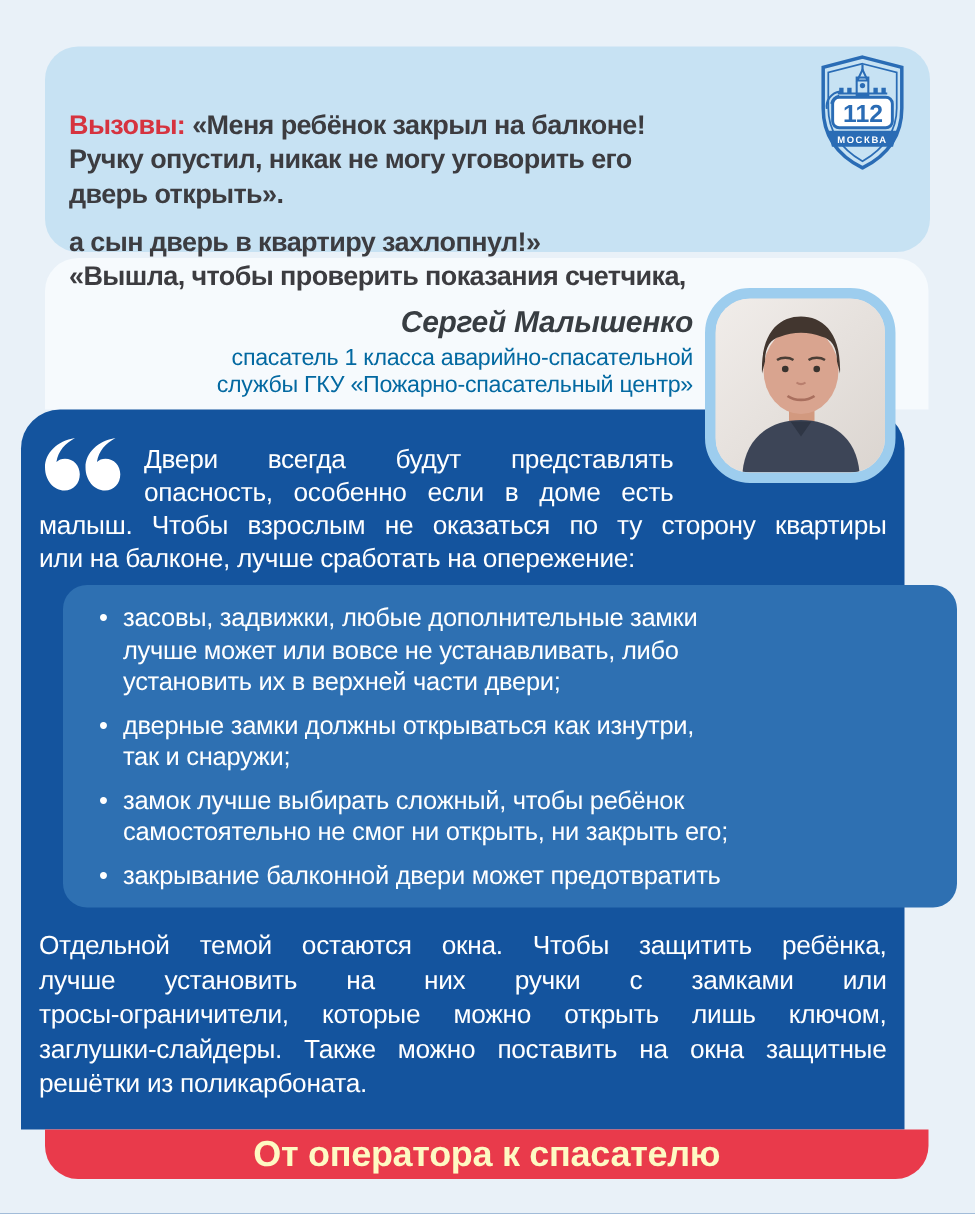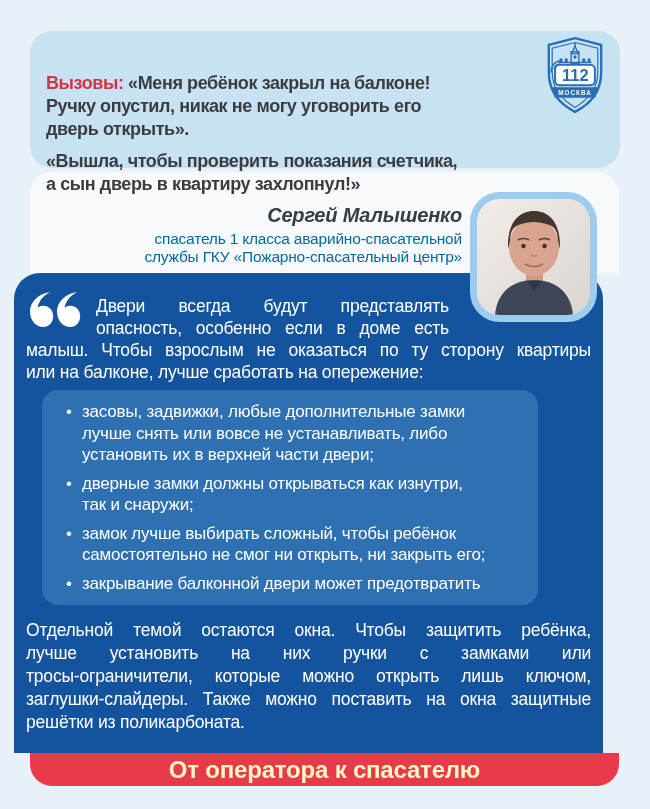--- a/index.html
+++ b/index.html
@@ -49,21 +49,21 @@
     background:#14549e;border-radius:26px 26px 0 0;color:#ffffff;z-index:1;
   }
   .qmark{position:absolute;left:15px;top:19px;width:52px;height:36px;}
   .q-line{font-size:17.5px;line-height:22px;letter-spacing:-0.2px;}
   .q1{margin:22px 154px 0 82px;text-align:justify;text-align-last:justify;}
   .q2{margin:0 154px 0 82px;text-align:justify;text-align-last:justify;}
   .q3{margin:0 12px;text-align:justify;text-align-last:justify;}
   .q4{margin:0 12px;text-align:left;}
   
   .bullet-box{
-    margin:7px 27px 0 28px;width:496px;box-sizing:border-box;
+    margin:7px 27px 0 28px;width:596px;box-sizing:border-box;
     background:#2e70b2;border-radius:16px;
     padding:11px 14px 11px 0;
   }
   .bullet-box ul{margin:0;padding:0 0 0 40px;list-style:none;}
   .bullet-box li{position:relative;margin:0 0 7px 0;}
   .bullet-box li:last-child{margin-bottom:0;}
   .bullet-box li::before{
     content:"\2022";position:absolute;left:-16px;top:0;
     font-size:17px;line-height:21.5px;color:#ffffff;
   }
@@ -87,22 +87,22 @@
 <div class="page">
 
   <section class="top-card">
     <div class="card-text">
       <p>
         <span class="t-line"><span class="red-label">Вызовы:</span> <span>«Меня ребёнок закрыл на балконе!</span></span>
         <span class="t-line">Ручку опустил, никак не могу уговорить его</span>
         <span class="t-line">дверь открыть».</span>
       </p>
       <p>
+        <span class="t-line">а сын дверь в квартиру захлопнул!»</span>
         <span class="t-line">«Вышла, чтобы проверить показания счетчика,</span>
-        <span class="t-line">а сын дверь в квартиру захлопнул!»</span>
       </p>
     </div>
     <div class="logo-112">
       <svg viewBox="0 0 68 80" width="66" height="78">
         <path d="M34 2 L61 9 V37 C61 57 50 70 34 78 C18 70 7 57 7 37 V9 Z" fill="none" stroke="#2a6cb5" stroke-width="2.4"></path>
         <path d="M34 6.5 L57.5 12.5 V37 C57.5 54 47.5 65.5 34 73.5 C20.5 65.5 10.5 54 10.5 37 V12.5 Z" fill="none" stroke="#2a6cb5" stroke-width="1.2"></path>
         <path d="M34 7 L34 12" stroke="#2a6cb5" stroke-width="1.5"></path>
         <path d="M30.5 18 L34 10.5 L37.5 18 Z" fill="none" stroke="#2a6cb5" stroke-width="1.4"></path>
         <rect x="30" y="16" width="8" height="12" fill="none" stroke="#2a6cb5" stroke-width="1.4"></rect>
         <circle cx="34" cy="21.5" r="1.8" fill="#2a6cb5"></circle>
@@ -165,21 +165,21 @@
     </div>
     <div class="q-line q1">Двери всегда будут представлять</div>
     <div class="q-line q2">опасность, особенно если в доме есть</div>
     <div class="q-line q3">малыш. Чтобы взрослым не оказаться по ту сторону квартиры</div>
     <div class="q-line q4">или на балконе, лучше сработать на опережение:</div>
 
     <div class="bullet-box">
       <ul>
         <li>
           <div class="b-line">засовы, задвижки, любые дополнительные замки</div>
-          <div class="b-line">лучше снять или вовсе не устанавливать, либо</div>
+          <div class="b-line">лучше может или вовсе не устанавливать, либо</div>
           <div class="b-line">установить их в верхней части двери;</div>
         </li>
         <li>
           <div class="b-line">дверные замки должны открываться как изнутри,</div>
           <div class="b-line">так и снаружи;</div>
         </li>
         <li>
           <div class="b-line">замок лучше выбирать сложный, чтобы ребёнок</div>
           <div class="b-line">самостоятельно не смог ни открыть, ни закрыть его;</div>
         </li>

